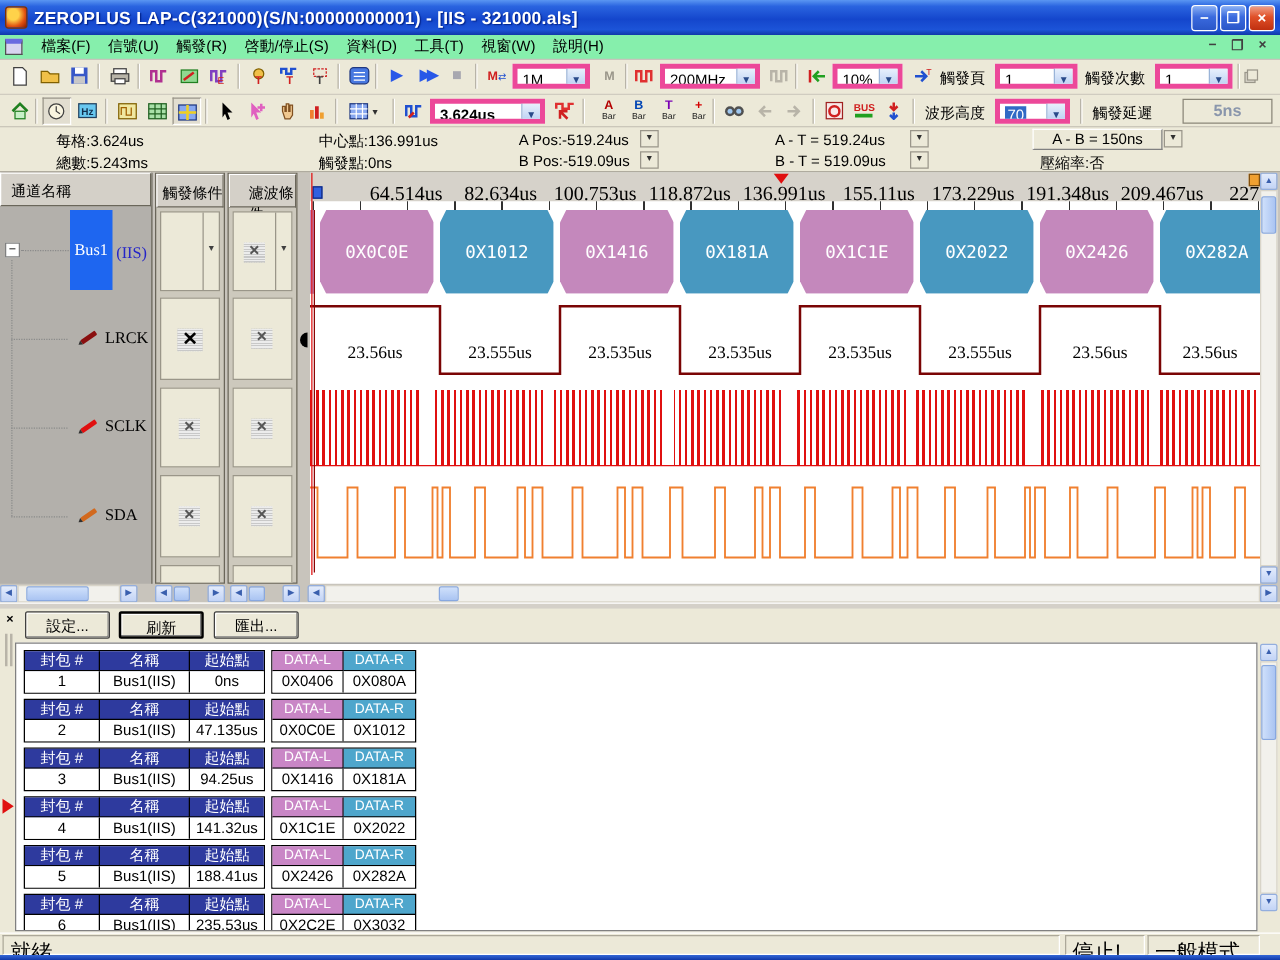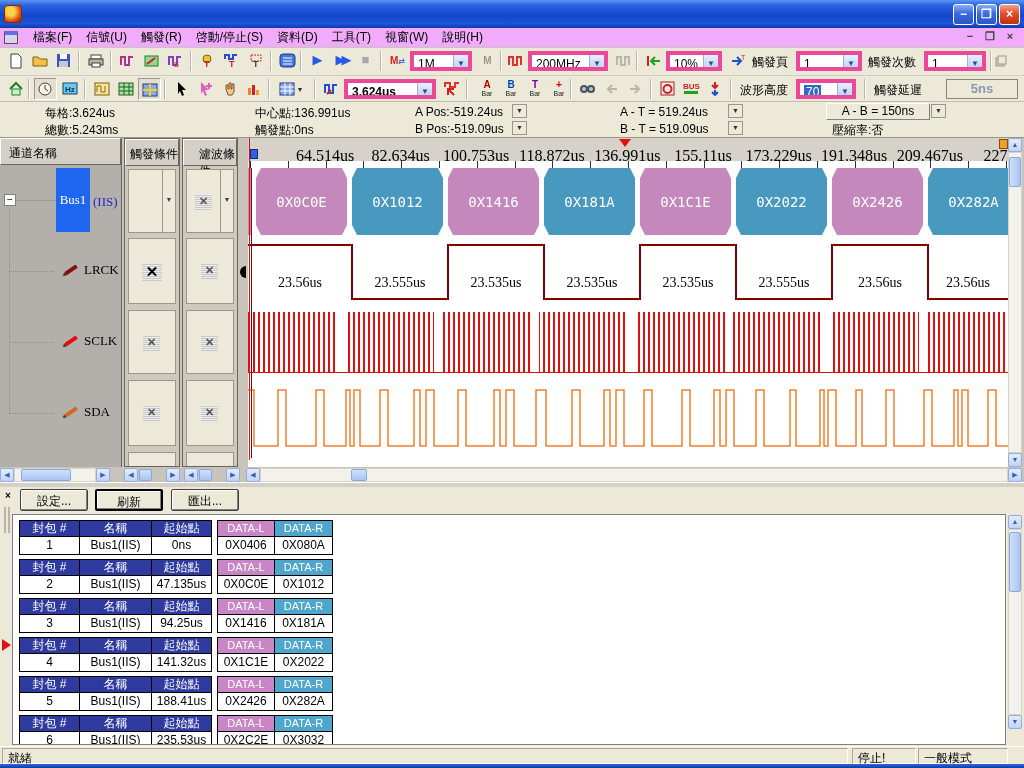--- a/index.html
+++ b/index.html
@@ -14,21 +14,21 @@
   #app-icon { width:18px; height:18px; margin:0 5px 0 4px; border-radius:3px;
     background:radial-gradient(circle at 35% 35%, #ffd24a 0 30%, #e05010 65%, #8a1a00 100%); border:1px solid #803000; }
   #title-text { font-weight:bold; font-size:14px; text-shadow:1px 1px 1px #00228a; letter-spacing:0.2px; }
   .win-ctrls { position:absolute; right:4px; top:4px; display:flex; gap:2px; }
   .win-btn { width:21px; height:21px; border:1px solid #fff; border-radius:3px; color:#fff;
     font-size:12px; font-weight:bold; text-align:center; line-height:19px;
     background:linear-gradient(180deg,#8ab0f4,#3a6ade 45%,#2a56c8); }
   .win-btn.close { background:linear-gradient(180deg,#f0a088,#e05028 45%,#c03010); }
 
   
-  #menubar { position:absolute; left:0; top:28px; width:1024px; height:20px; background:#f0abfc;
+  #menubar { position:absolute; left:0; top:28px; width:1024px; height:20px; background:#86efac;
     border-bottom:1px solid #c8c4bc; display:flex; align-items:center; }
   #mdi-icon { width:14px; height:13px; margin:0 8px 0 4px; border:1px solid #505050; background:#d8d4f0;
     border-top:4px solid #6a6ae0; }
   .menu-item { padding:2px 7px; color:#000; }
   .mdi-ctrls { position:absolute; right:6px; top:2px; display:flex; gap:4px; color:#404040; font-weight:bold; font-size:11px; }
   .mdi-ctrls span { width:16px; text-align:center; }
 
   
   #tb1 { position:absolute; left:0; top:48px; width:1024px; height:28px; background:#ece9d8; border-bottom:1px solid #d0ccc0; }
   #tb2 { position:absolute; left:0; top:76px; width:1024px; height:26px; background:#ece9d8; border-bottom:1px solid #c0bcb0; }
@@ -135,30 +135,31 @@
   .pcell { border-right:1px solid #000; text-align:center; font-size:12px; overflow:hidden; white-space:nowrap; }
   .pcell:last-child { border-right:none; }
   .ph .pcell { height:16px; line-height:15px; background:#2e3a9e; color:#fff; border-bottom:1px solid #000; }
   .pd .pcell { height:17px; line-height:16px; background:#fff; color:#000; }
   .ph .pcell.dl { background:#c986c6; font-size:11px; }
   .ph .pcell.dr { background:#4ea6cc; font-size:11px; }
   .ptri { position:absolute; left:2px; width:0; height:0; border-top:6px solid transparent; border-bottom:6px solid transparent; border-left:9px solid #e01010; }
 
   
   #statusbar { position:absolute; left:0; top:746px; width:1024px; height:18px; background:#ece9d8; border-top:1px solid #fff; }
-  .st-cell { position:absolute; top:1px; height:16px; border:1px solid; border-color:#aca899 #fff #fff #aca899; padding:1px 5px 0 5px; font-size:12px; }
+  .st-cell { position:absolute; top:1px; height:16px; border:1px solid; border-color:#aca899 #fff #fff #aca899; padding:1px 5px 0 5px; font-size:17px; }
   #blue-edge { position:absolute; left:0; top:764px; width:1024px; height:4px; background:linear-gradient(180deg,#3468d8,#1038a8); }
 </style>
 </head>
 <body>
 
 <div id="win">
 
   <div id="titlebar">
     <div id="app-icon"></div>
+    <div id="title-text">ZEROPLUS LAP-C(321000)(S/N:00000000001) - [IIS - 321000.als]</div>
     <div class="win-ctrls">
       <div class="win-btn">−</div>
       <div class="win-btn">❐</div>
       <div class="win-btn close">×</div>
     </div>
   </div>
 
   <div id="menubar">
     <div id="mdi-icon"></div>
     <div id="menu-items" style="display: flex;">

